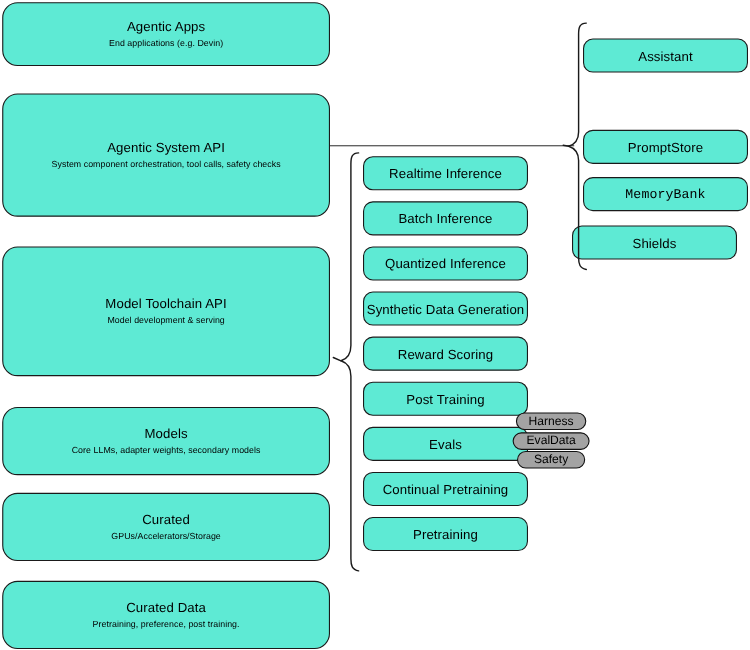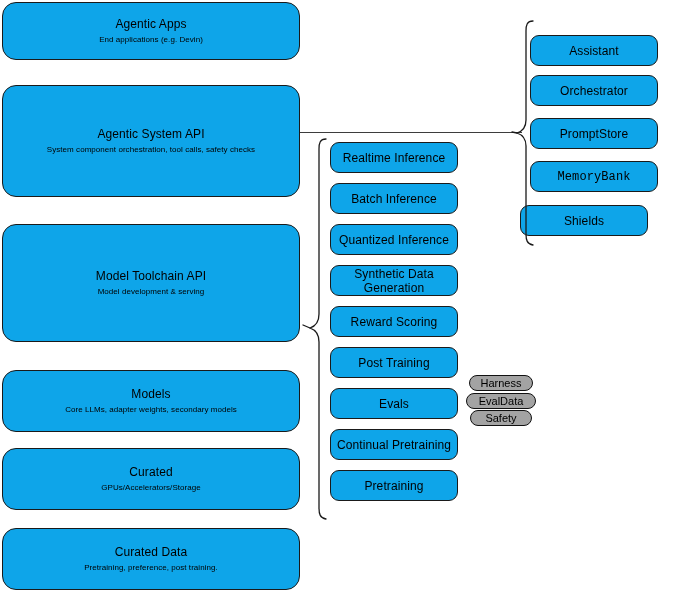--- a/index.html
+++ b/index.html
@@ -20,21 +20,21 @@
     left: 0; top: 0;
     width: 682px;
     height: 591px;
   }
   
   .rbox {
     position: absolute;
     box-sizing: border-box;
     border: 1.2px solid #1a1a1a;
     border-radius: 12px;
-    background: #0ea5e9;
+    background: #5eead4;
     display: flex;
     flex-direction: column;
     align-items: center;
     justify-content: center;
     text-align: center;
   }
   .rbox .title {
     font-size: 12px;
     line-height: 15px;
     letter-spacing: 0.1px;
@@ -49,21 +49,21 @@
   }
   
   .layer-box {
     left: 2px;
     width: 298px;
     border-radius: 14px;
   }
   
   .item-box {
     height: 31px;
-    width: 128px;
+    width: 150px;
     border-radius: 9px;
     border-width: 1.2px;
   }
   .item-box .title {
     font-size: 12px;
     line-height: 14px;
   }
   
   .pill {
     position: absolute;
@@ -180,23 +180,20 @@
   <div class="pill" style="left:466px; top:393px; width:70px;">
     <span>EvalData</span>
   </div>
   <div class="pill" style="left:470px; top:410px; width:62px;">
     <span>Safety</span>
   </div>
 
   <div class="rbox item-box" style="left:530px; top:35px;">
     <div class="title">Assistant</div>
   </div>
-  <div class="rbox item-box" style="left:530px; top:75px;">
-    <div class="title">Orchestrator</div>
-  </div>
   <div class="rbox item-box" style="left:530px; top:118px;">
     <div class="title">PromptStore</div>
   </div>
   <div class="rbox item-box" style="left:530px; top:161px;font-family:Liberation Mono, monospace;">
     <div class="title">MemoryBank</div>
   </div>
   <div class="rbox item-box" style="left:520px; top:205px;">
     <div class="title">Shields</div>
   </div>
 

